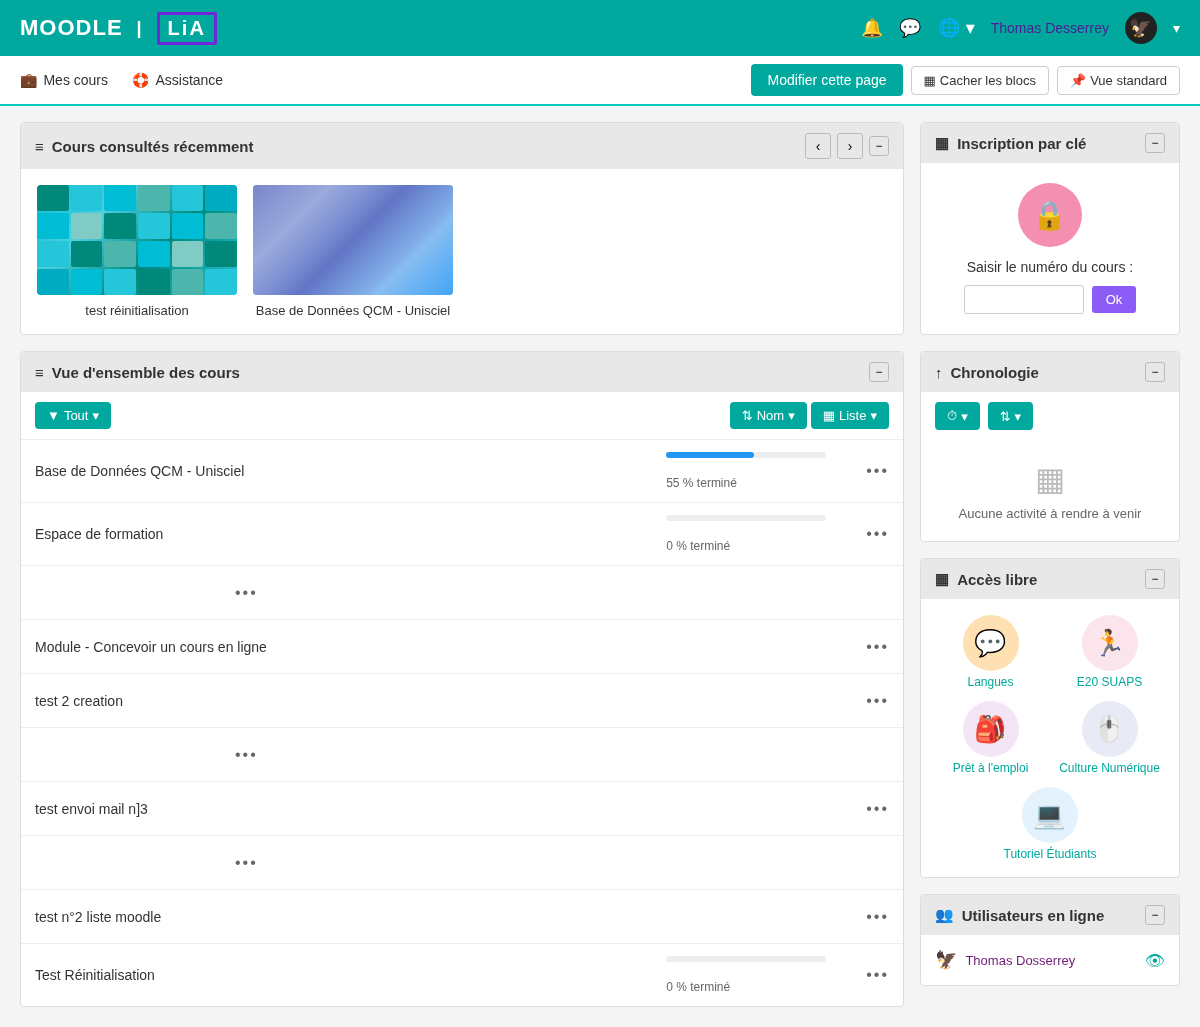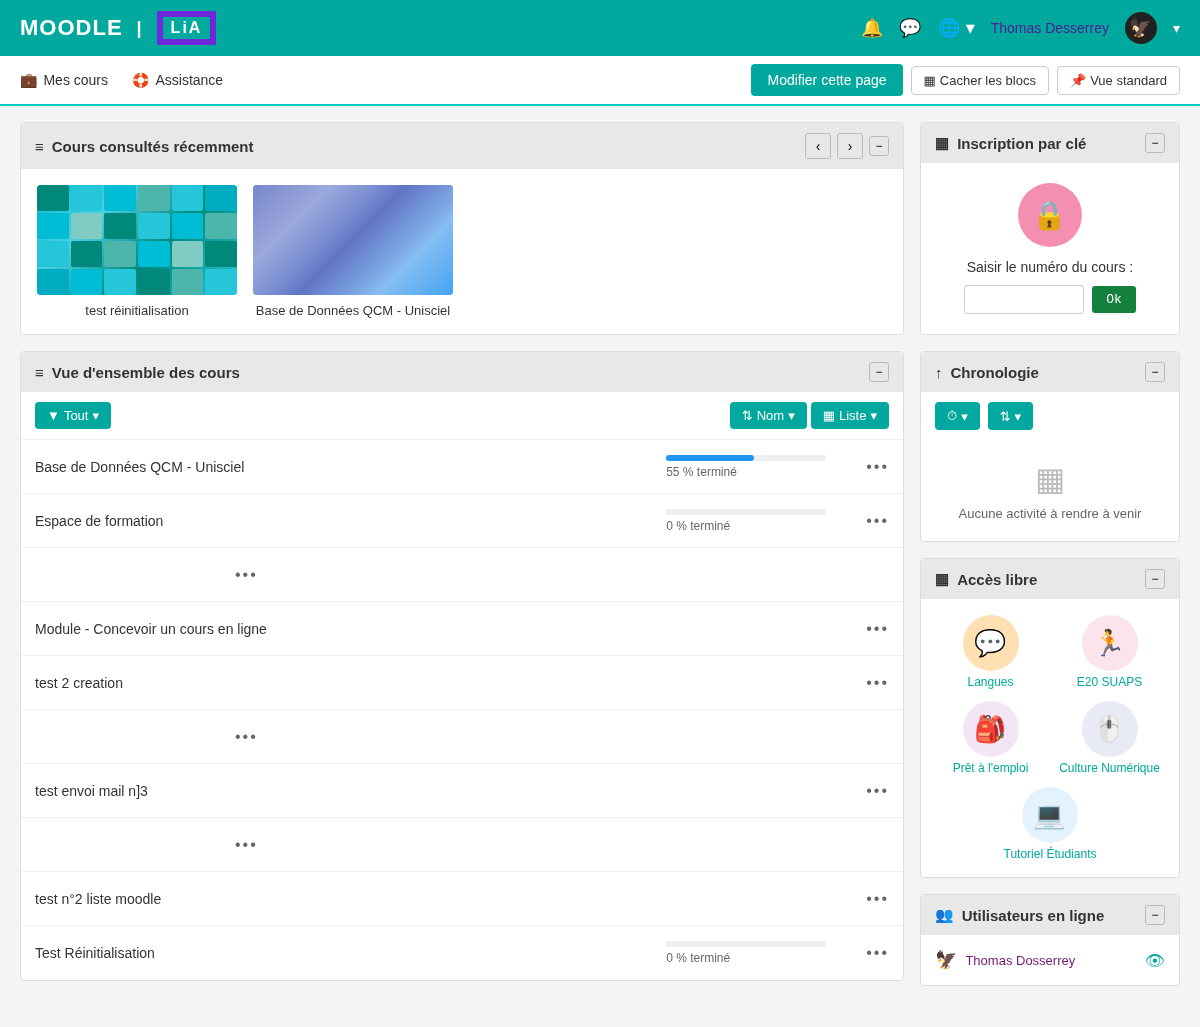--- a/index.html
+++ b/index.html
@@ -50,30 +50,30 @@
     .toolbar-right { display: flex; }
 
     .course-row { display: flex; align-items: center; padding: 12px 14px; border-bottom: 1px solid #eee; min-height: 54px; }
     .course-row:last-child { border-bottom: none; }
     .course-row-name { flex: 1; font-size: 14px; }
     .course-row-progress { width: 200px; text-align: left; }
     .progress-bar-container { background: #eee; height: 6px; border-radius: 3px; width: 160px; margin-bottom: 4px; }
     .progress-bar-fill { height: 6px; border-radius: 3px; }
     .progress-blue { background: #2196f3; }
     .progress-gray { background: #bbb; }
-    .progress-text { font-size: 12px; color: #666; }
+    .progress-text { font-size: 12px; color: #666; margin-top: 18px; }
     .course-row-menu { color: #666; cursor: pointer; font-size: 16px; letter-spacing: 2px; }
 
     
     .inscription-block .block-body { padding: 20px; text-align: center; }
     .lock-icon { width: 64px; height: 64px; border-radius: 50%; background: #f48fb1; display: flex; align-items: center; justify-content: center; margin: 0 auto 12px; font-size: 28px; color: white; }
     .inscription-label { font-size: 14px; margin-bottom: 10px; }
     .inscription-input-row { display: flex; gap: 8px; justify-content: center; align-items: center; }
     .inscription-input { border: 1px solid #ccc; border-radius: 3px; padding: 6px 8px; width: 120px; font-size: 13px; }
-    .btn-ok { background: #15803d; color: white; border: none; padding: 6px 14px; border-radius: 3px; cursor: pointer; font-size: 13px; font-family: Liberation Mono, monospace; }
+    .btn-ok { background: #8b5cf6; color: white; border: none; padding: 6px 14px; border-radius: 3px; cursor: pointer; font-size: 13px; }
 
     
     .chrono-toolbar { padding: 10px 14px; display: flex; gap: 8px; }
     .chrono-btn { background: #00a89d; color: white; border: none; padding: 6px 12px; border-radius: 4px; cursor: pointer; font-size: 13px; display: flex; align-items: center; gap: 4px; }
     .chrono-empty { padding: 20px; text-align: center; color: #666; font-size: 13px; }
     .chrono-icon { font-size: 32px; color: #bbb; margin-bottom: 8px; }
 
     
     .acces-grid { display: grid; grid-template-columns: 1fr 1fr; gap: 12px; padding: 16px; }
     .acces-item { text-align: center; cursor: pointer; }
@@ -105,21 +105,21 @@
 
     .header-divider { border-bottom: 2px solid #00c9be; }
   </style>
 </head>
 <body>
 
 <div class="header">
   <div class="header-logo">
     <span>MOODLE</span>
     <span style="color:white;font-size:18px;margin:0 4px;">|</span>
-    <span class="lia" style="border:6px solid #6d28d9;padding:2px 8px;font-size:16px;letter-spacing:2px;">LiA</span>
+    <span class="lia" style="border:3px solid #6d28d9;padding:2px 8px;font-size:20px;letter-spacing:2px;">LiA</span>
   </div>
   <div class="header-right">
     <span class="header-icon">🔔</span>
     <span class="header-icon">💬</span>
     <span class="header-icon">🌐 ▾</span>
     <span style="color:#4c1d95;font-size:14px;">Thomas Desserrey</span>
     <div class="user-avatar" style="background:#222;color:white;font-size:18px;">🦅</div>
     <span style="color:white;">▾</span>
   </div>
 </div>

